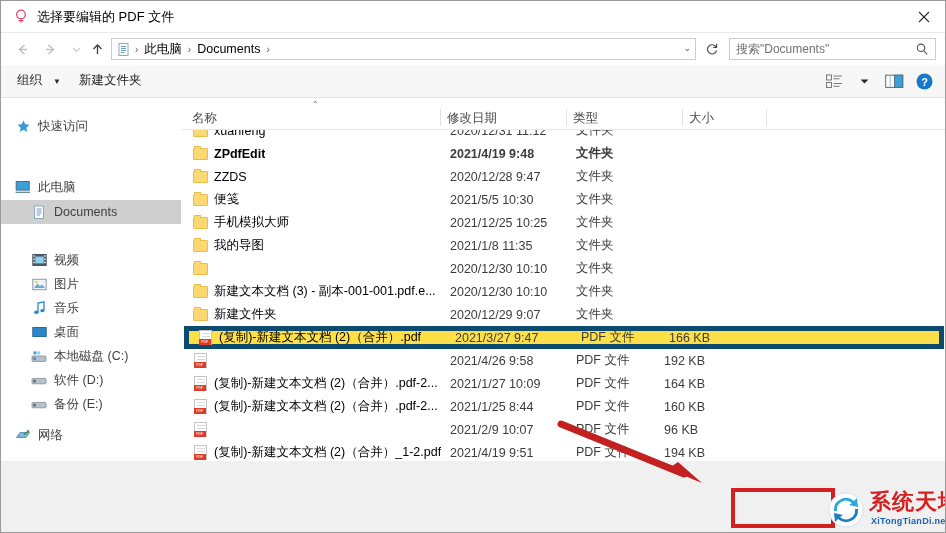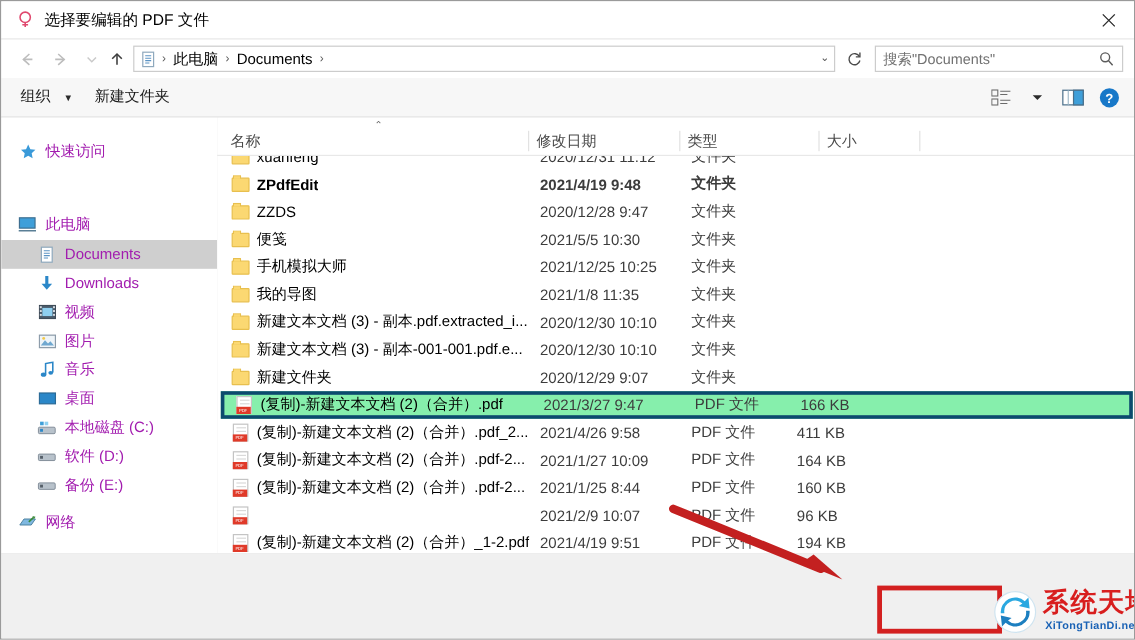--- a/index.html
+++ b/index.html
@@ -53,40 +53,40 @@
   .cmd-ico{width:30px;height:32px;display:flex;align-items:center;justify-content:center;}
   .cmdbar-sep{position:absolute;left:0;top:96px;width:946px;height:1px;background:#e3e3e3;}
 
   
   .nav-pane{position:absolute;left:0;top:97px;width:180px;height:363px;background:#fff;}
   .content{position:absolute;left:180px;top:97px;width:766px;height:363px;background:#fff;}
   .v-split{position:absolute;left:180px;top:97px;width:1px;height:363px;background:#e3e3e3;}
 
   
   .tree-item{position:absolute;left:0;width:180px;height:24px;display:flex;align-items:center;
-             font-size:12.5px;color:#a21caf;white-space:nowrap;}
+             font-size:12.5px;color:#404040;white-space:nowrap;}
   .tree-item .ti-icon{width:16px;height:16px;margin-right:7px;display:flex;align-items:center;
                       justify-content:center;flex:none;}
   .tree-item.sel{background:#cfcfcf;}
   .tree-item.lvl0 .ti-icon{margin-left:14px;}
   .tree-item.lvl1 .ti-icon{margin-left:30px;}
 
   
   .colhdr{position:absolute;left:0;top:9px;width:766px;height:22px;}
   .col{position:absolute;top:0;height:22px;font-size:12.5px;color:#4a4a4a;
        display:flex;align-items:center;}
   .col-divider{position:absolute;top:2px;width:1px;height:17px;background:#e2e2e2;}
   .sort-arrow{position:absolute;left:131px;top:-7px;font-size:8px;color:#6a6a6a;}
   .colhdr-line{position:absolute;left:0;top:31px;width:766px;height:1px;background:#e8e8e8;}
 
   
   .filelist{position:absolute;left:0;top:32px;width:766px;height:331px;overflow:hidden;}
   .row{position:absolute;left:3px;width:760px;height:23px;display:flex;align-items:center;
        font-size:12.5px;color:#000;box-sizing:border-box;}
-  .row.selected{background:#86efac;border:3px solid #0c4a6e;}
+  .row.selected{background:#fde047;border:5px solid #0c4a6e;}
   .r-icon{position:absolute;left:8px;width:16px;height:16px;display:flex;align-items:center;
           justify-content:center;}
   .r-name{position:absolute;left:30px;white-space:nowrap;overflow:hidden;}
   .r-date{position:absolute;left:266px;color:#3c3c3c;white-space:nowrap;}
   .r-type{position:absolute;left:392px;color:#3c3c3c;white-space:nowrap;}
   .r-size{position:absolute;left:480px;width:107px;text-align:left;color:#3c3c3c;white-space:nowrap;}
 
   .folder-ico{width:15px;height:12px;background:#fbd872;border:1px solid #e8bf4e;
               box-sizing:border-box;position:relative;border-radius:1px;}
   .folder-ico:before{content:"";position:absolute;left:0;top:-3px;width:7px;height:3px;
@@ -254,29 +254,20 @@
     <div class="tree-item lvl1 sel" style="top:102px">
       <span class="ti-icon">
         <svg width="14" height="15" viewBox="0 0 14 15">
           <rect x="2.5" y="1" width="9" height="12.5" fill="#fff" stroke="#8fa9bd" stroke-width="1"></rect>
           <path d="M4.5 4 H9.5 M4.5 6 H9.5 M4.5 8 H9.5 M4.5 10 H8" stroke="#5b93c4" stroke-width="0.9"></path>
         </svg>
       </span>
       <span>Documents</span>
     </div>
 
-    <div class="tree-item lvl1" style="top:126px">
-      <span class="ti-icon">
-        <svg width="14" height="15" viewBox="0 0 14 15">
-            <path d="M7 1 V8.5" stroke="#2b87c8" stroke-width="2.6"></path>
-            <path d="M2.6 7.4 L7 12.4 L11.4 7.4 Z" fill="#2b87c8"></path>
-          </svg>
-      </span>
-      <span>Downloads</span>
-    </div>
 
     <div class="tree-item lvl1" style="top:150px">
       <span class="ti-icon">
         <svg width="15" height="14" viewBox="0 0 15 14">
           <rect x="0.8" y="1.5" width="13.4" height="11" fill="#4a5b6b" stroke="#35424f" stroke-width="0.8"></rect>
           <rect x="3.3" y="3.6" width="8.4" height="6.8" fill="#8fd0f0"></rect>
           <rect x="1.2" y="2.2" width="1.6" height="1.6" fill="#d8dde2"></rect>
             <rect x="1.2" y="5.4" width="1.6" height="1.6" fill="#d8dde2"></rect>
             <rect x="1.2" y="8.6" width="1.6" height="1.6" fill="#d8dde2"></rect>
           <rect x="12.2" y="2.2" width="1.6" height="1.6" fill="#d8dde2"></rect>
@@ -432,21 +423,20 @@
           </span>
           <span class="r-name">我的导图</span>
           <span class="r-date">2021/1/8 11:35</span>
           <span class="r-type">文件夹</span>
           <span class="r-size"></span>
         </div>
         <div class="row" style="top: 127px;">
           <span class="r-icon">
             <span class="folder-ico"></span>
           </span>
-          <span class="r-name">新建文本文档 (3) - 副本.pdf.extracted_i...</span>
           <span class="r-date">2020/12/30 10:10</span>
           <span class="r-type">文件夹</span>
           <span class="r-size"></span>
         </div>
         <div class="row" style="top: 150px;">
           <span class="r-icon">
             <span class="folder-ico"></span>
           </span>
           <span class="r-name">新建文本文档 (3) - 副本-001-001.pdf.e...</span>
           <span class="r-date">2020/12/30 10:10</span>
@@ -468,24 +458,23 @@
           </span>
           <span class="r-name">(复制)-新建文本文档 (2)（合并）.pdf</span>
           <span class="r-date">2021/3/27 9:47</span>
           <span class="r-type">PDF 文件</span>
           <span class="r-size">166 KB</span>
         </div>
         <div class="row" style="top: 219px;">
           <span class="r-icon">
             <span class="pdf-ico"></span>
           </span>
-          <span class="r-name">(复制)-新建文本文档 (2)（合并）.pdf_2...</span>
           <span class="r-date">2021/4/26 9:58</span>
           <span class="r-type">PDF 文件</span>
-          <span class="r-size">411 KB</span>
+          <span class="r-size">192 KB</span>
         </div>
         <div class="row" style="top: 242px;">
           <span class="r-icon">
             <span class="pdf-ico"></span>
           </span>
           <span class="r-name">(复制)-新建文本文档 (2)（合并）.pdf-2...</span>
           <span class="r-date">2021/1/27 10:09</span>
           <span class="r-type">PDF 文件</span>
           <span class="r-size">164 KB</span>
         </div>

